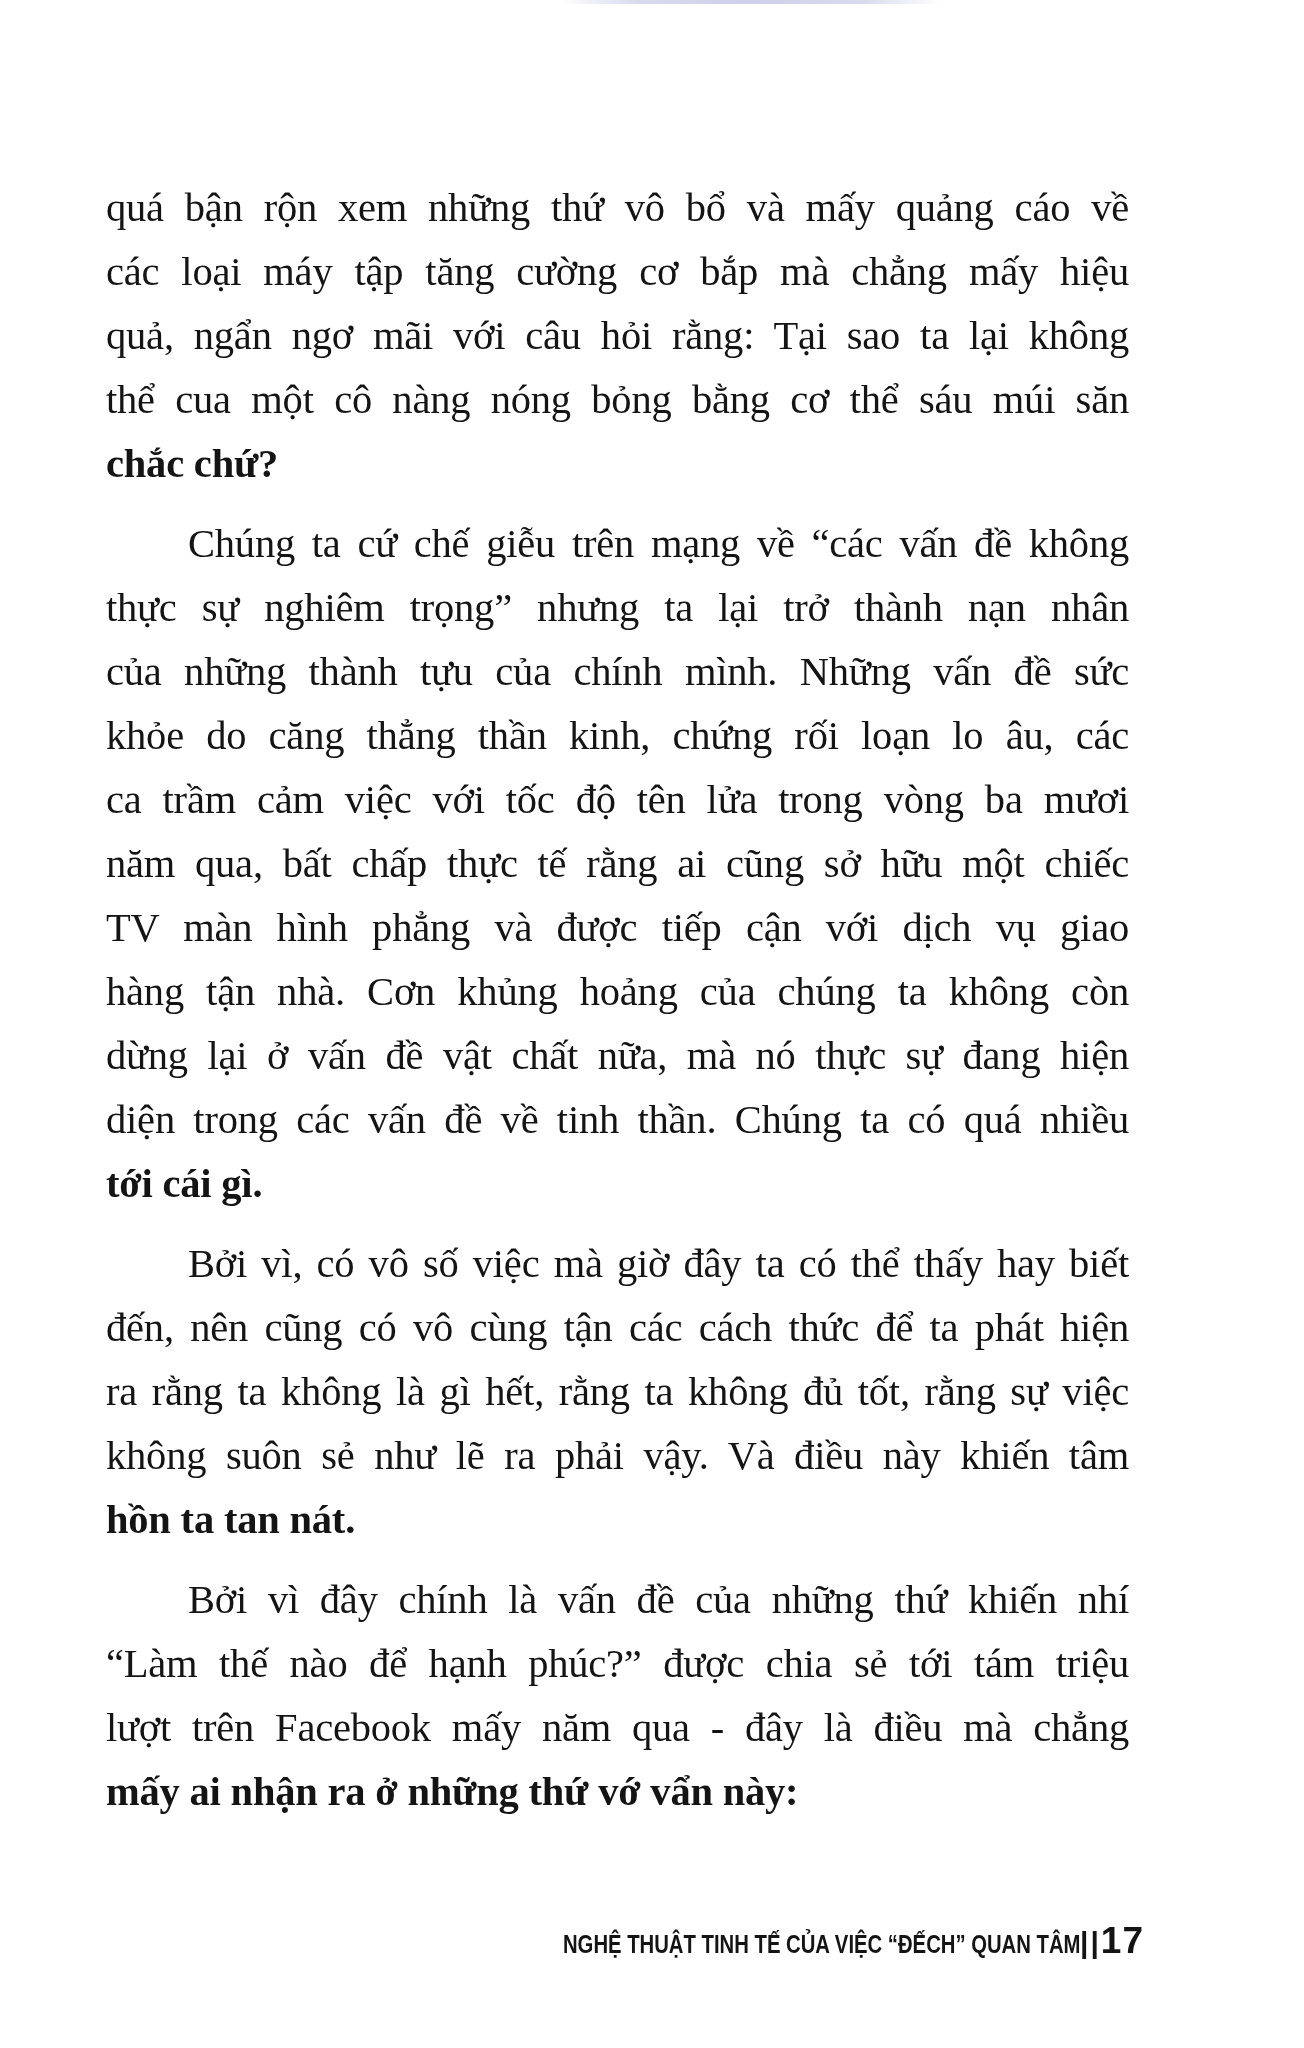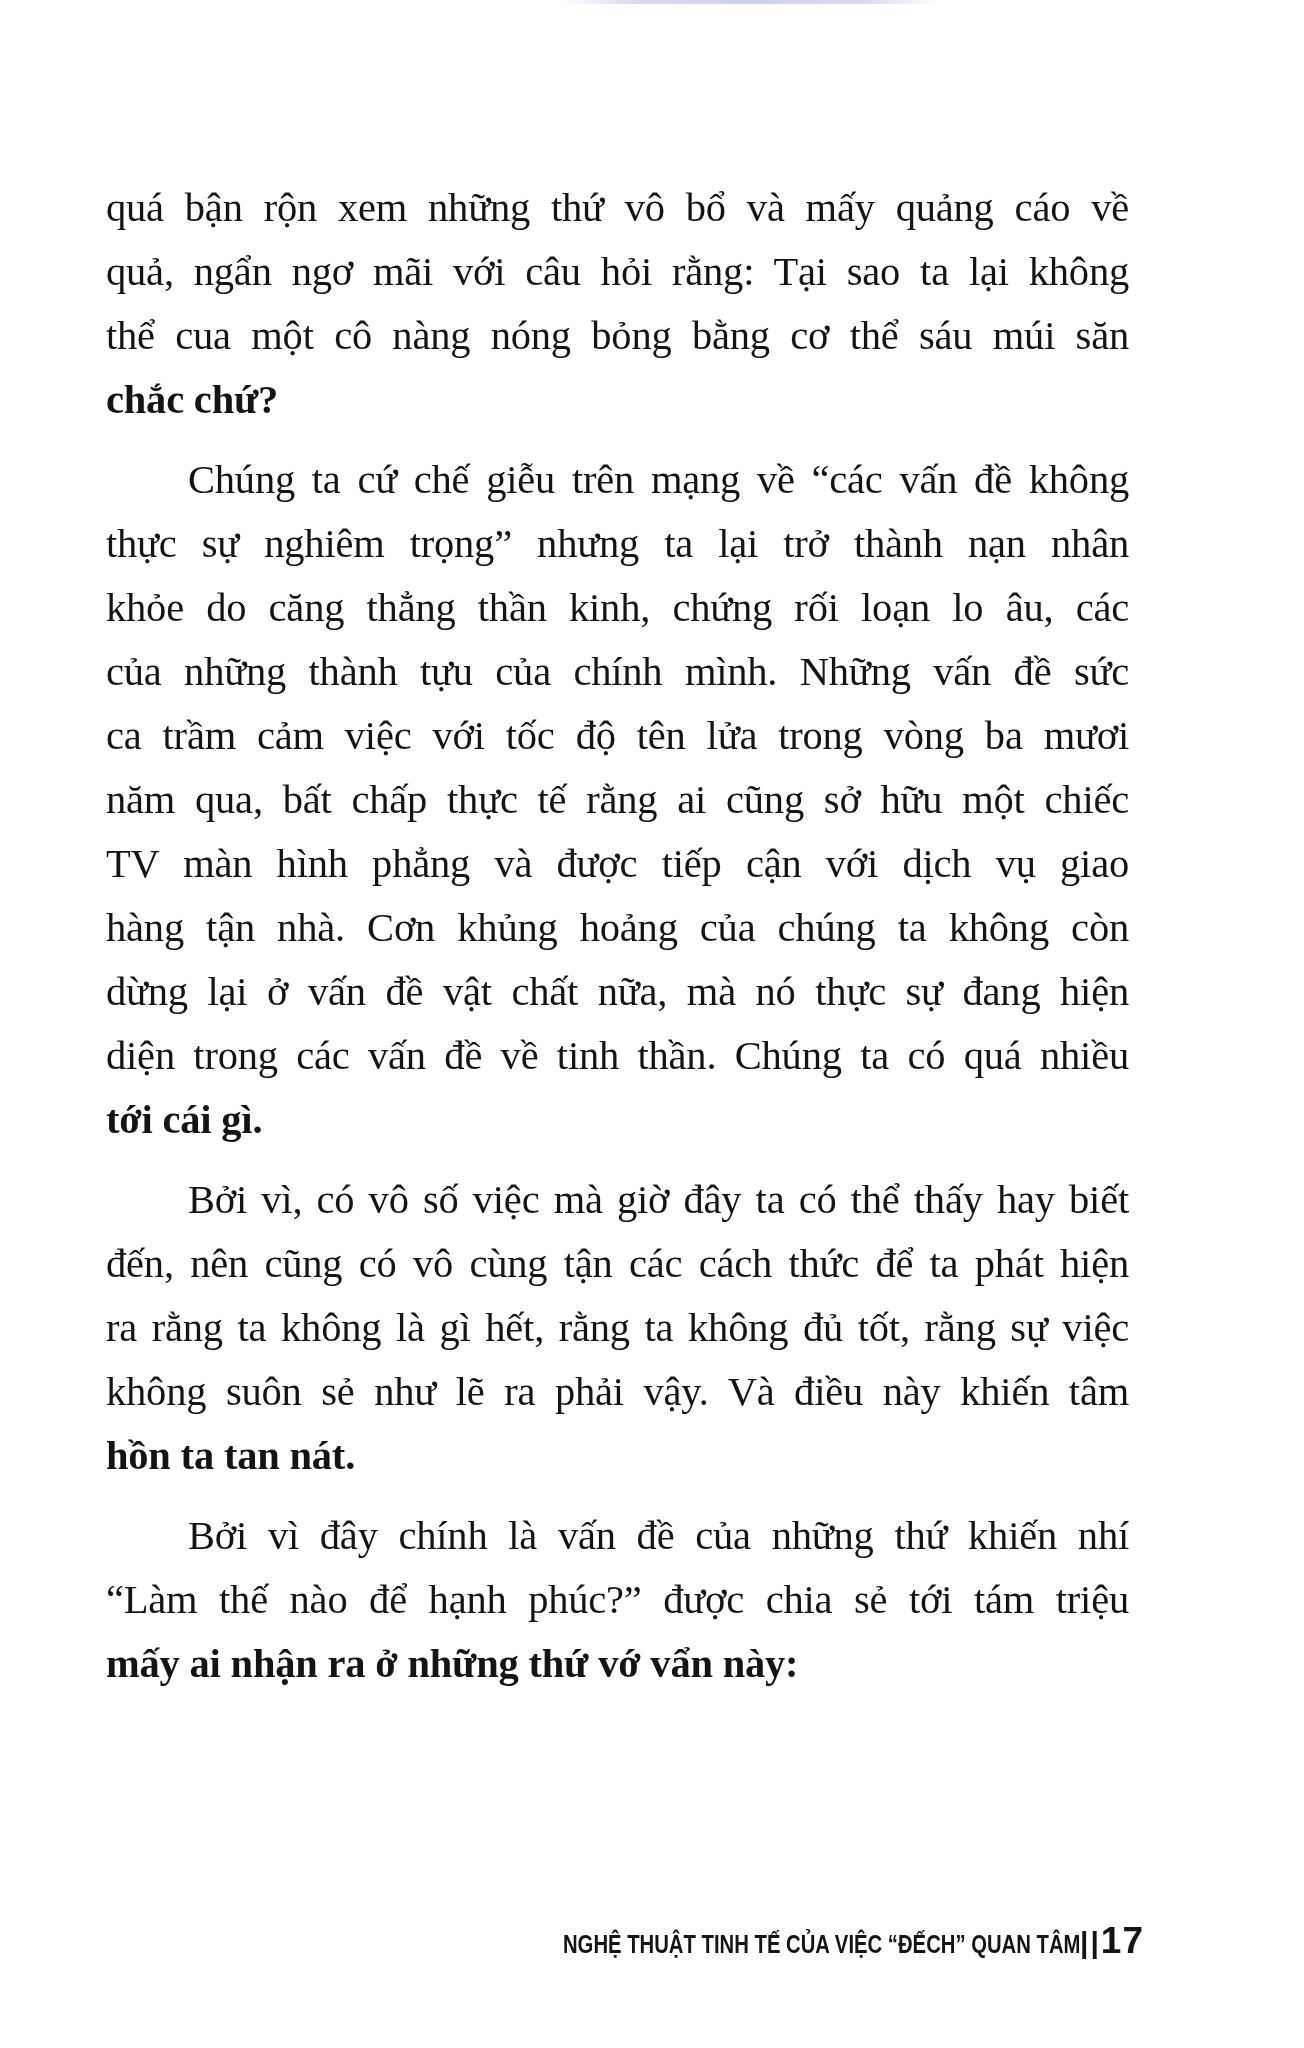--- a/index.html
+++ b/index.html
@@ -84,50 +84,52 @@
   </style>
 </head>
 <body>
 
 <div class="top-strip"></div>
 
 <div class="page">
 
   <p class="para">
     <span class="line">quá bận rộn xem những thứ vô bổ và mấy quảng cáo về</span>
+    <span class="line">các loại máy tập tăng cường cơ bắp mà chẳng mấy hiệu</span>
     <span class="line">quả, ngẩn ngơ mãi với câu hỏi rằng: Tại sao ta lại không</span>
     <span class="line">thể cua một cô nàng nóng bỏng bằng cơ thể sáu múi săn</span>
     <span class="line last">chắc chứ?</span>
   </p>
 
   <p class="para">
     <span class="line indent">Chúng ta cứ chế giễu trên mạng về “các vấn đề không</span>
     <span class="line">thực sự nghiêm trọng” nhưng ta lại trở thành nạn nhân</span>
+    <span class="line">của những thành tựu của chính mình. Những vấn đề sức</span>
     <span class="line">khỏe do căng thẳng thần kinh, chứng rối loạn lo âu, các</span>
-    <span class="line">của những thành tựu của chính mình. Những vấn đề sức</span>
     <span class="line">ca trầm cảm việc với tốc độ tên lửa trong vòng ba mươi</span>
     <span class="line">năm qua, bất chấp thực tế rằng ai cũng sở hữu một chiếc</span>
     <span class="line">TV màn hình phẳng và được tiếp cận với dịch vụ giao</span>
     <span class="line">hàng tận nhà. Cơn khủng hoảng của chúng ta không còn</span>
     <span class="line">dừng lại ở vấn đề vật chất nữa, mà nó thực sự đang hiện</span>
     <span class="line">diện trong các vấn đề về tinh thần. Chúng ta có quá nhiều</span>
     <span class="line last">tới cái gì.</span>
   </p>
 
   <p class="para">
     <span class="line indent">Bởi vì, có vô số việc mà giờ đây ta có thể thấy hay biết</span>
     <span class="line">đến, nên cũng có vô cùng tận các cách thức để ta phát hiện</span>
     <span class="line">ra rằng ta không là gì hết, rằng ta không đủ tốt, rằng sự việc</span>
     <span class="line">không suôn sẻ như lẽ ra phải vậy. Và điều này khiến tâm</span>
     <span class="line last">hồn ta tan nát.</span>
   </p>
 
   <p class="para">
     <span class="line indent">Bởi vì đây chính là vấn đề của những thứ khiến nhí</span>
     <span class="line">“Làm thế nào để hạnh phúc?” được chia sẻ tới tám triệu</span>
+    <span class="line">lượt trên Facebook mấy năm qua - đây là điều mà chẳng</span>
     <span class="line last">mấy ai nhận ra ở những thứ vớ vẩn này:</span>
   </p>
 
 </div>
 
 <div class="footer">
   <span class="title">NGHỆ THUẬT TINH TẾ CỦA VIỆC “ĐẾCH” QUAN TÂM</span>
   <span class="sep">||</span>
   <span class="num">17</span>
 </div>

